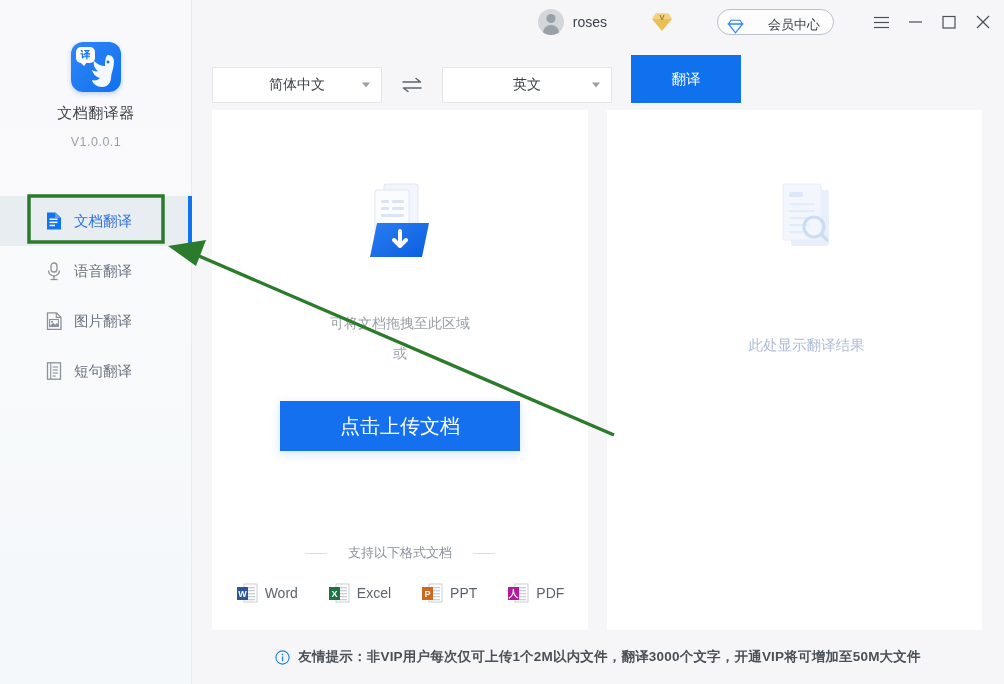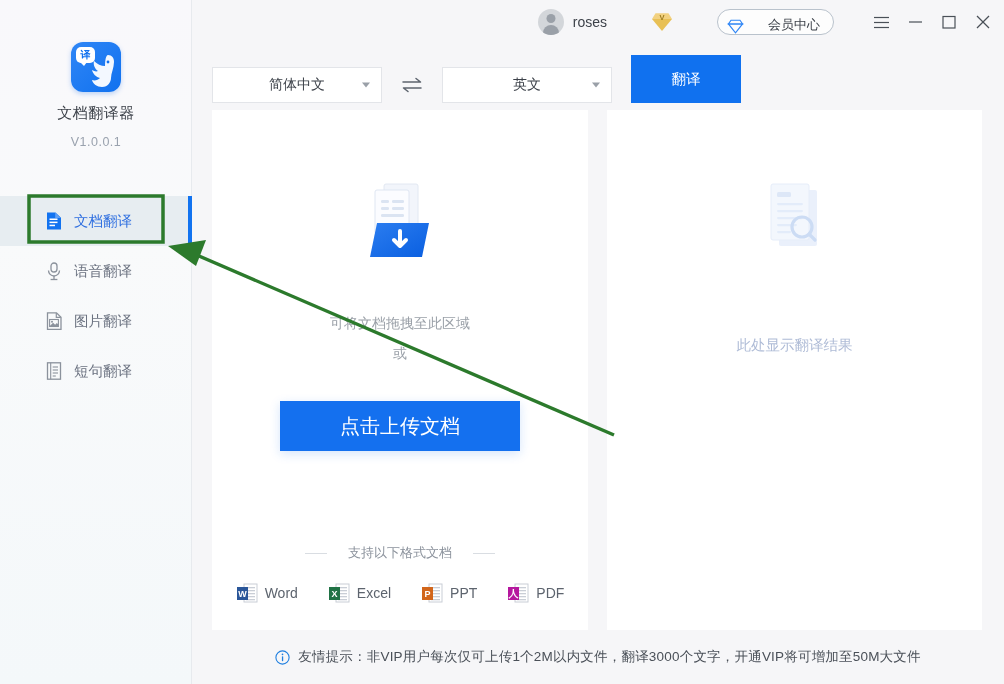--- a/index.html
+++ b/index.html
@@ -181,30 +181,30 @@
     font-size: 13px; color: #8b929c;
   }
   #formats-title .rule { width: 22px; height: 1px; background: #d9dde2; display:block; }
   #formats-row {
     margin-top: 20px;
     display: flex; align-items: center; justify-content: center; gap: 30px;
   }
   .fmt { display: flex; align-items: center; gap: 7px; font-size: 14px; color: #5d646e; }
 
   #result-empty {
-    position: absolute; left: 0; top: 0; width: 100%;
+    position: absolute; left: 12px; top: 0; width: 100%;
     padding-top: 68px; text-align: center;
   }
   #result-text { margin-top: 34px; font-size: 14.5px; color: #aebbd6; }
 
   
   #statusbar {
     position: absolute; left: 192px; right: 0; bottom: 0; height: 54px;
     display: flex; align-items: center; justify-content: center;
-    gap: 8px; font-size: 13.5px; color: #4a5058;
+    gap: 8px; font-size: 13.5px; color: #4a5058; font-weight: bold;
   }
   #status-note { letter-spacing: .2px; }
 
   
   #annot { position: absolute; left: 0; top: 0; width: 1004px; height: 684px;
            pointer-events: none; }
 </style>
 </head>
 <body>
 

